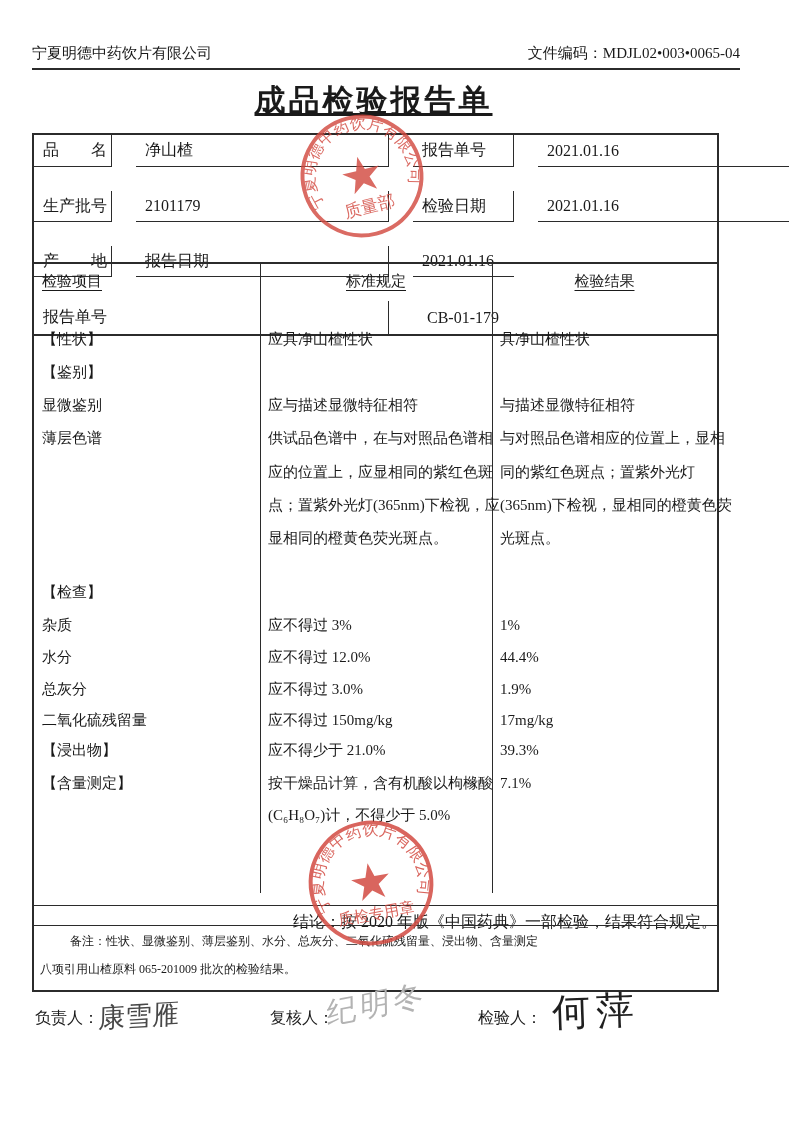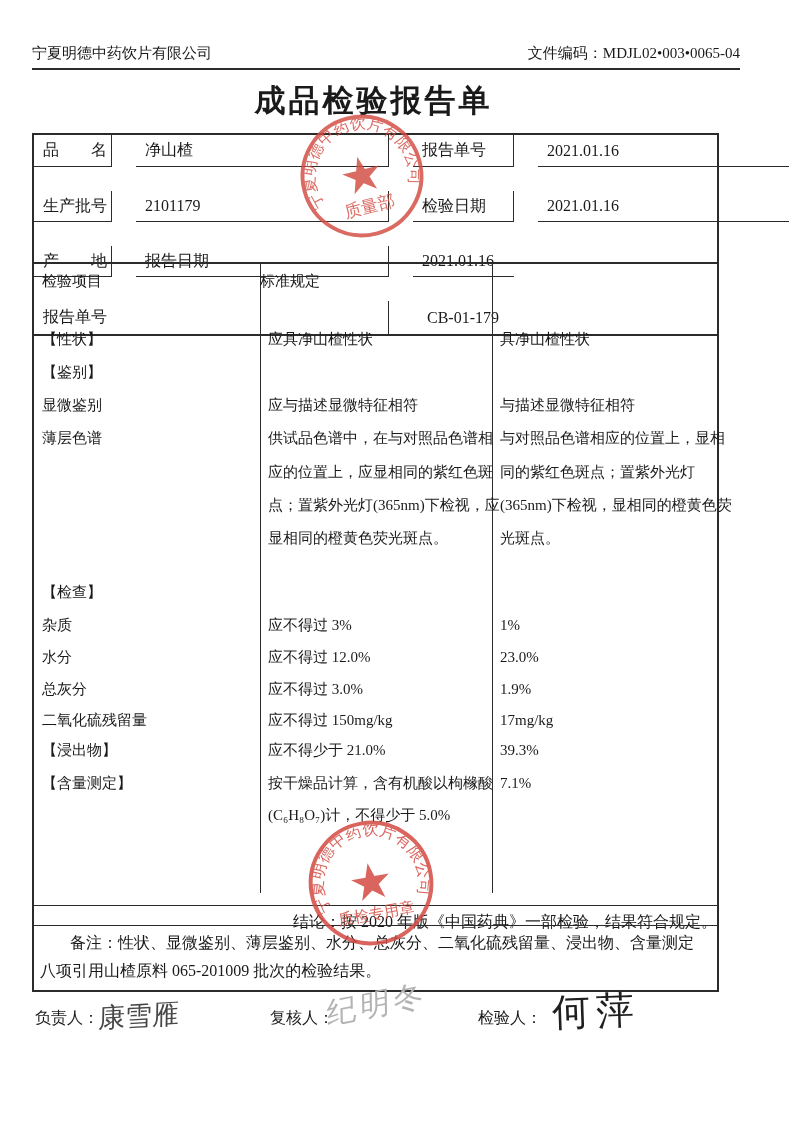--- a/index.html
+++ b/index.html
@@ -3,49 +3,49 @@
 <meta charset="utf-8">
 <style>
   html,body{margin:0;padding:0;background:#e8e8e8;}
   .page{position:relative;width:800px;height:1131px;background:#ffffff;margin:0 auto;
         font-family:"Liberation Serif","DejaVu Serif",serif;color:#1a1a1a;overflow:hidden;}
 
   
   .hdr{position:absolute;left:32px;top:44px;width:708px;display:flex;justify-content:space-between;
        align-items:flex-end;border-bottom:2px solid #2b2b2b;padding-bottom:5px;font-size:15px;}
   .title{position:absolute;left:32px;top:80px;width:683px;text-align:center;
-         font-size:31px;font-weight:bold;letter-spacing:3px;}
+         font-size:31px;font-weight:bold;letter-spacing:3px;text-decoration:underline;}
 
   
   .info{position:absolute;left:32px;top:133px;width:683px;border:2px solid #2b2b2b;
         display:grid;grid-template-columns:78px 253px 101px 251px;grid-template-rows:32px 31px 31px 33px;
         font-size:16px;gap:24px;}
   .info .cell{border-right:1.5px solid #2b2b2b;border-bottom:1.5px solid #2b2b2b;
         padding-left:9px;display:flex;align-items:center;white-space:nowrap;}
   .info .cell.nr{border-right:none;}
   .info .cell.nb{border-bottom:none;}
   .info .cell.sp2{grid-column:1 / 3;text-align:right;}
   .info .cell.sp2v{grid-column:3 / 5;padding-left:14px;}
 
   
   .main{position:absolute;left:32px;top:262px;width:683px;height:726px;border:2px solid #2b2b2b;}
   .col{position:absolute;top:0;height:629px;}
   .col1{left:0;width:226px;border-right:1.5px solid #2b2b2b;}
   .col2{left:226px;width:232px;border-right:1.5px solid #2b2b2b;}
   .col3{left:458px;width:225px;}
   .tl{position:absolute;left:8px;font-size:15px;line-height:20px;white-space:nowrap;}
-  .hd{text-underline-offset:4px;}
-  .cen{left:0;width:100%;text-align:left;}
+  .hd{text-decoration:underline;text-underline-offset:4px;}
+  .cen{left:0;width:100%;text-align:center;}
   .r0{top:7px}.r1{top:65px}.r2{top:98px}.r3{top:131px}.r4{top:164px}.r5{top:198px}
   .r6{top:231px}.r7{top:264px}.r8{top:318px}.r9{top:351px}.r10{top:383px}.r11{top:415px}
   .r12{top:446px}.r13{top:476px}.r14{top:509px}.r15{top:541px}
 
   .concl{position:absolute;left:0;top:629px;width:683px;height:32px;border-top:1.5px solid #2b2b2b;
          text-align:right;font-size:16px;line-height:32px;white-space:nowrap;margin-top:12px;}
-  .remark{position:absolute;left:0;top:661px;width:683px;height:65px;border-top:1.5px solid #2b2b2b;font-size:16px;}
+  .remark{position:absolute;left:0;top:661px;width:683px;height:65px;border-top:1.5px solid #2b2b2b;font-size:12px;}
   .remark .ln1{position:absolute;left:36px;top:7px;white-space:nowrap;}
   .remark .ln2{position:absolute;left:6px;top:35px;white-space:nowrap;}
 
   
   .siglab{position:absolute;font-size:16px;white-space:nowrap;}
   .sig{position:absolute;white-space:nowrap;font-family:"Liberation Serif","DejaVu Serif",serif;}
   .sig1{left:98px;top:998px;font-size:27px;color:#474747;transform:rotate(-3deg) skewX(-4deg);}
   .sig2{left:326px;top:984px;font-size:30px;color:#b3b3b3;transform:rotate(-11deg) skewX(-10deg);letter-spacing:4px;}
   .sig3{left:552px;top:986px;font-size:38px;color:#1f1f1f;transform:rotate(-2deg);letter-spacing:6px;}
 
@@ -113,28 +113,29 @@
       <span class="tl r9">应不得过 3%</span>
       <span class="tl r10">应不得过 12.0%</span>
       <span class="tl r11">应不得过 3.0%</span>
       <span class="tl r12">应不得过 150mg/kg</span>
       <span class="tl r13">应不得少于 21.0%</span>
       <span class="tl r14">按干燥品计算，含有机酸以枸橼酸</span>
       <span class="tl r15">(C₆H₈O₇)计，不得少于 5.0%</span>
     </div>
 
     <div class="col col3">
+      <span class="tl hd cen r0">检验结果</span>
       <span class="tl r1">具净山楂性状</span>
       <span class="tl r3">与描述显微特征相符</span>
       <span class="tl r4">与对照品色谱相应的位置上，显相</span>
       <span class="tl r5">同的紫红色斑点；置紫外光灯</span>
       <span class="tl r6">(365nm)下检视，显相同的橙黄色荧</span>
       <span class="tl r7">光斑点。</span>
       <span class="tl r9">1%</span>
-      <span class="tl r10">23.0%</span>
+      <span class="tl r10">44.4%</span>
       <span class="tl r11">1.9%</span>
       <span class="tl r12">17mg/kg</span>
       <span class="tl r13">39.3%</span>
       <span class="tl r14">7.1%</span>
     </div>
 
     <div class="concl">结论：按 2020 年版《中国药典》一部检验，结果符合规定。</div>
 
     <div class="remark">
       <span class="ln1">备注：性状、显微鉴别、薄层鉴别、水分、总灰分、二氧化硫残留量、浸出物、含量测定</span>

